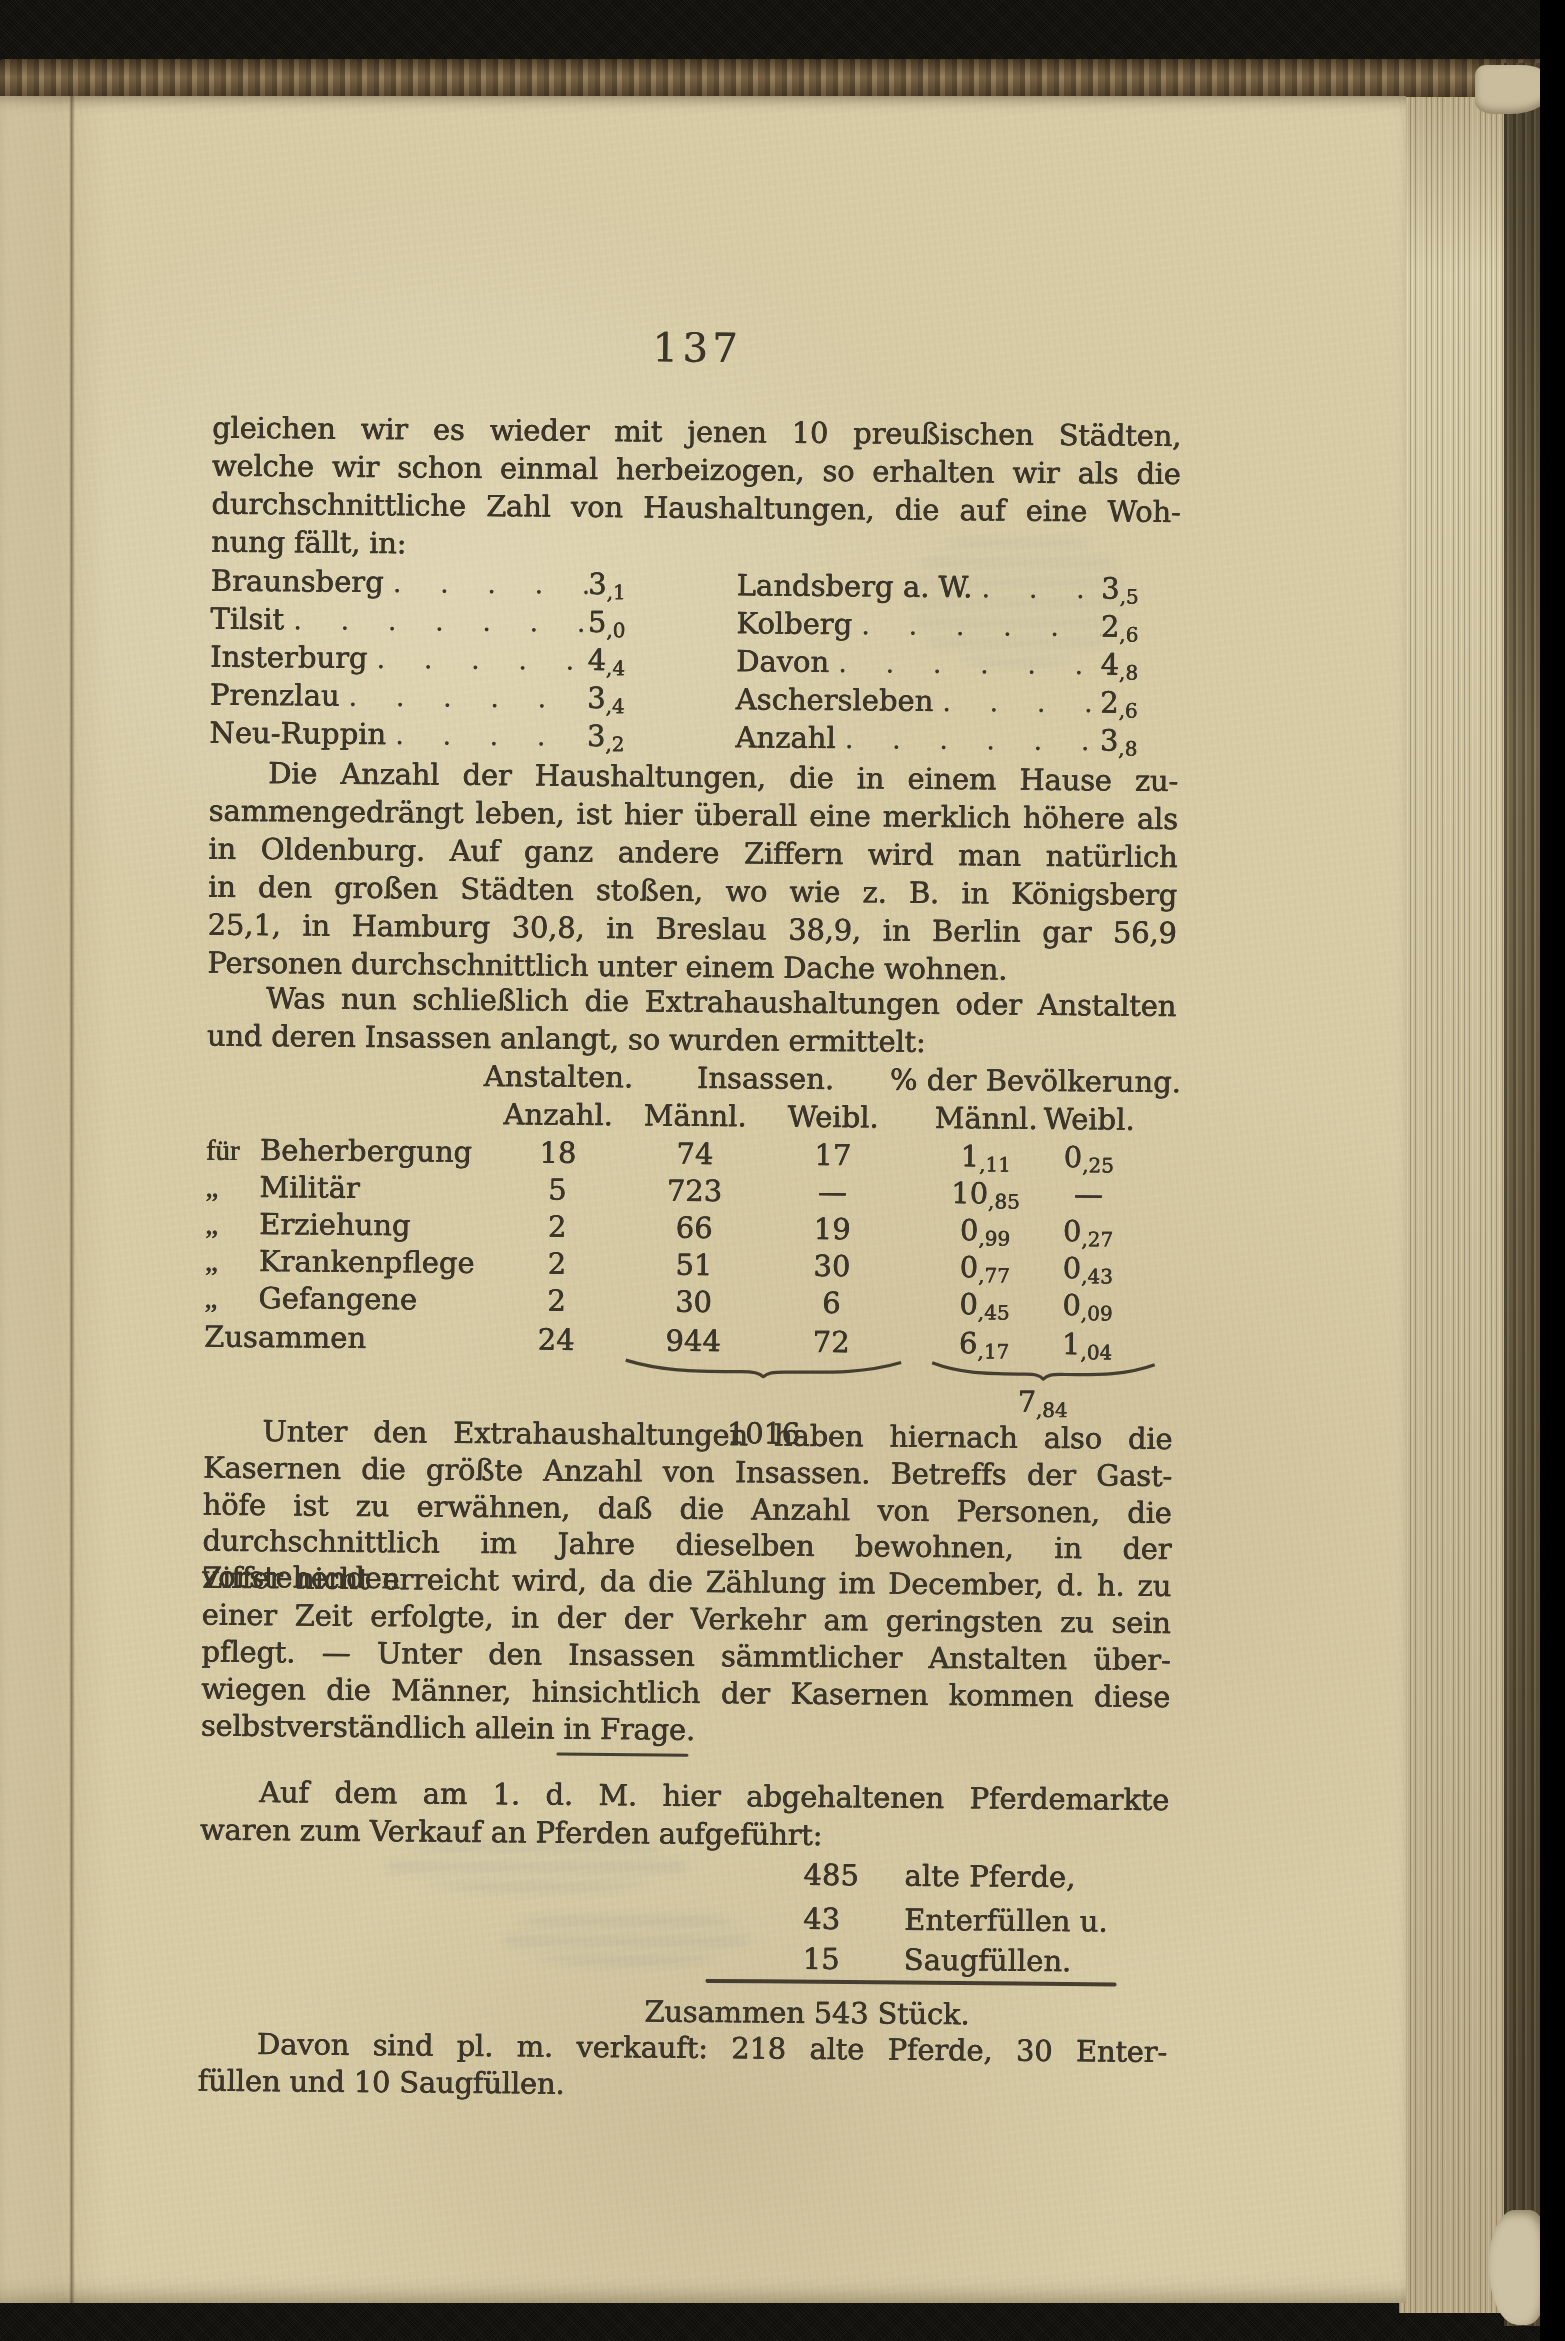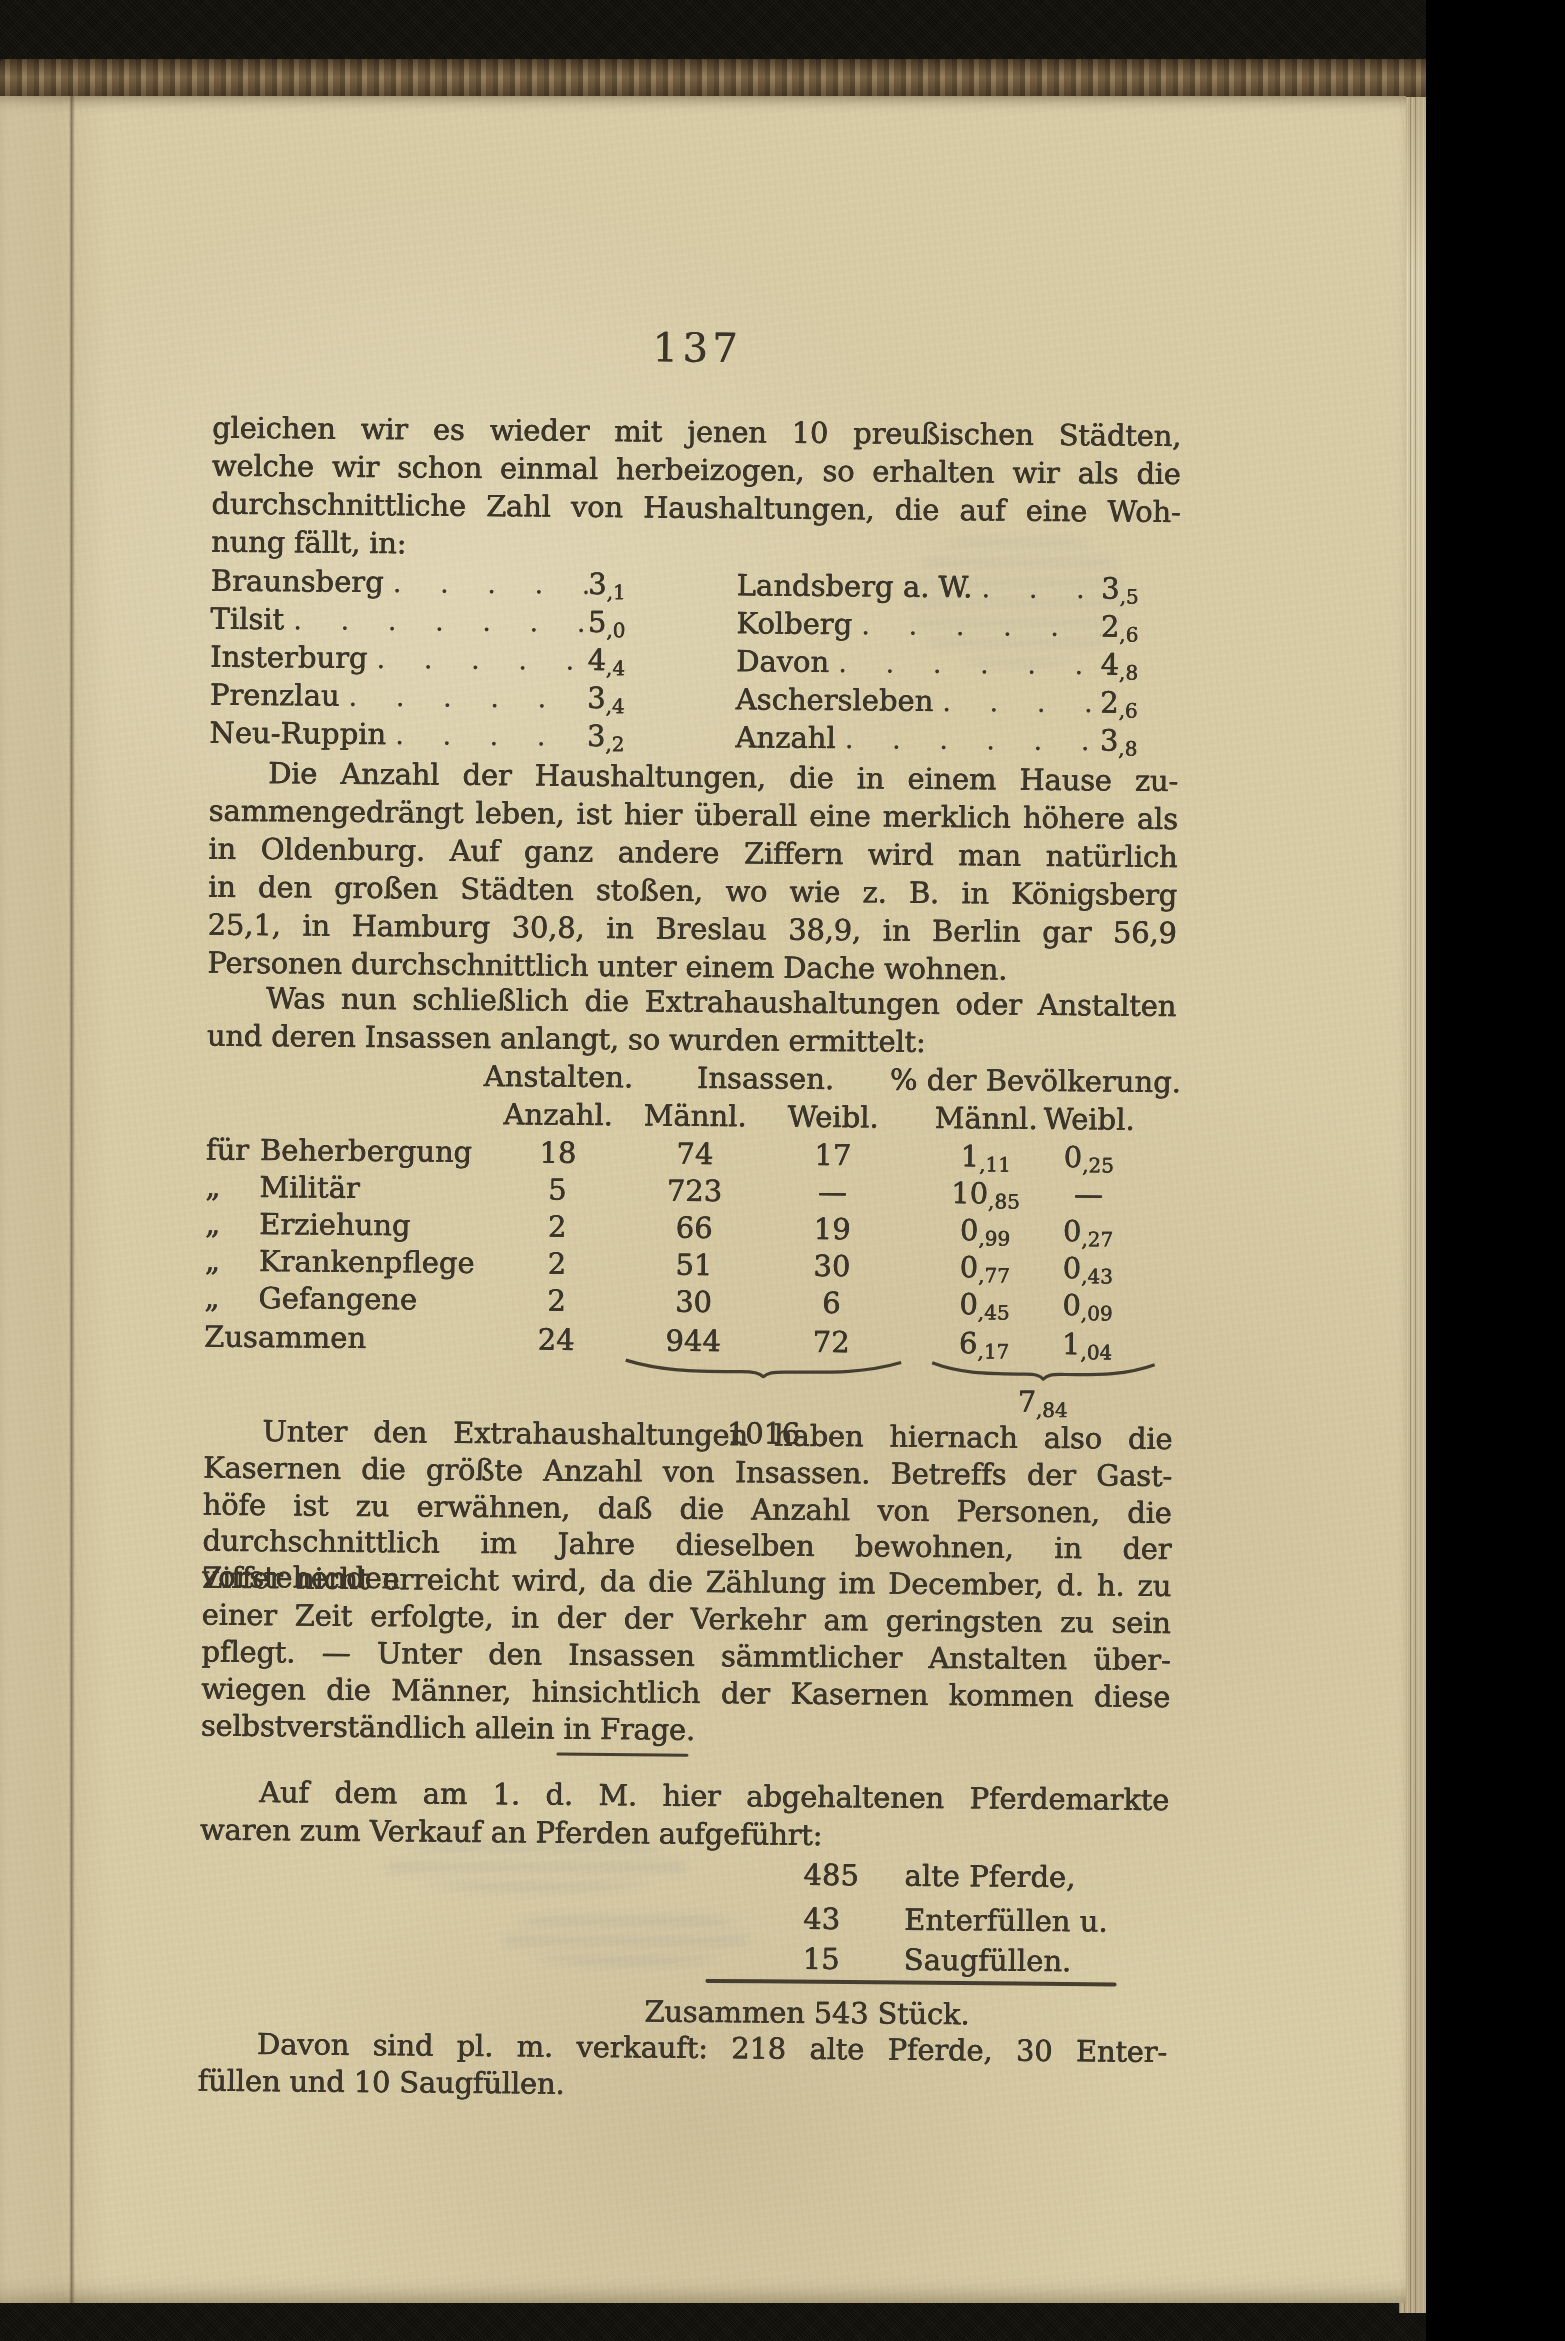--- a/index.html
+++ b/index.html
@@ -1,17 +1,17 @@
 <!DOCTYPE html>
 <html style="font-size:14.4px"><head>
 <meta charset="utf-8">
 <style>
   html,body{margin:0;padding:0;background:#000;}
   .scene{
-    position:relative;width:1426px;height:2342px;overflow:hidden;
+    position:relative;width:1540px;height:2342px;overflow:hidden;
     background-color:#16140e;
     background-image:
       repeating-linear-gradient(45deg, rgba(255,255,255,0.035) 0 0.9px, transparent 0.9px 2.7px),
       repeating-linear-gradient(-45deg, rgba(0,0,0,0.35) 0 0.9px, transparent 0.9px 1.8px);
     font-family:"DejaVu Serif", serif;
   }
   
   .top-band{
     position:absolute;left:0;top:59px;width:1563px;height:40px;
     background-color:#7c674a;
@@ -100,21 +100,21 @@
     font-size:29px;line-height:36px;text-shadow:0.5px 0 0 currentColor, 0 0.4px 0 currentColor;white-space:nowrap;}
   .city-left{left:0;width:415px;}
   .city-right{left:526px;width:402px;}
   .dots{flex:1;overflow:hidden;letter-spacing:14.4px;padding:0 3.6px 0 9px;text-shadow:none;}
   .cval{white-space:nowrap;}
   
   .trow{position:absolute;left:212px;width:969px;height:36px;
     font-size:29px;line-height:34px;text-shadow:0.5px 0 0 currentColor, 0 0.4px 0 currentColor;white-space:nowrap;}
   .cc{position:absolute;transform:translateX(-50%);}
   .c-label{position:absolute;left:0;}
-  .pfx{display:inline-block;width:54px;}
+  .pfx{display:inline-block;width:54px;font-family:Liberation Serif, serif;}
   .c-anz{left:352px;} .c-m{left:489px;} .c-w{left:627px;} .c-pm{left:780px;} .c-pw{left:883px;}
   .h-anst{left:352px;} .h-ins{left:559px;} .h-proz{left:829px;}
   .brace{position:absolute;height:20px;}
   .brace path{stroke:#453d30;stroke-width:3.2;fill:none;}
   .rule{position:absolute;background:#453d30;border-radius:1.8px;}
   
   .horse-item{position:absolute;font-size:29px;line-height:36px;
     text-shadow:0.5px 0 0 currentColor, 0 0.4px 0 currentColor;white-space:nowrap;}
   .h-count{display:inline-block;width:81px;text-align:left;margin-right:20px;}
 </style>

